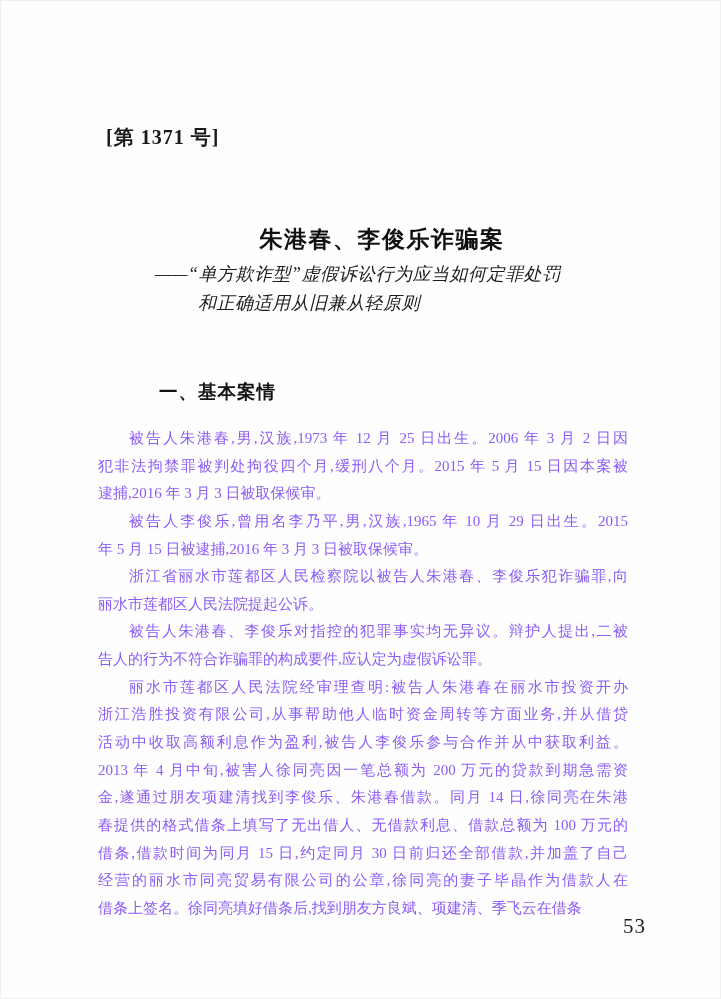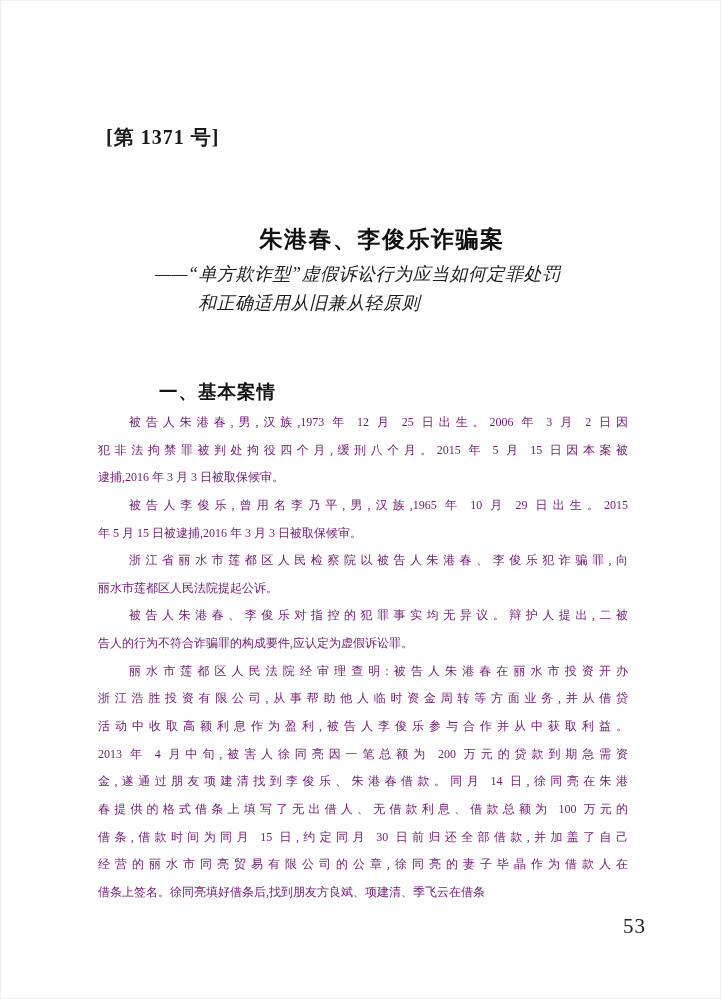--- a/index.html
+++ b/index.html
@@ -41,23 +41,23 @@
   .subtitle-line.l2{left:197px;top:290px;}
   .section-heading{
     position:absolute;left:146px;top:366px;
     margin:12px;
     font-family:var(--sans);
     font-size:18.5px;font-weight:bold;
     letter-spacing:1px;
     color:#141414;
   }
   .body-text{
-    position:absolute;left:97px;top:408px;width:530px;
-    font-size:12px;
-    color:#701a75;
+    position:absolute;left:97px;top:424px;width:530px;
+    font-size:15px;
+    color:#8b5cf6;
   }
   .bodyline{
     height:27.65px;
     line-height:27.65px;
     text-align:justify;
     text-align-last:justify;
     overflow:visible;
     white-space:nowrap;
   }
   .bodyline.first{text-indent:31px;}

